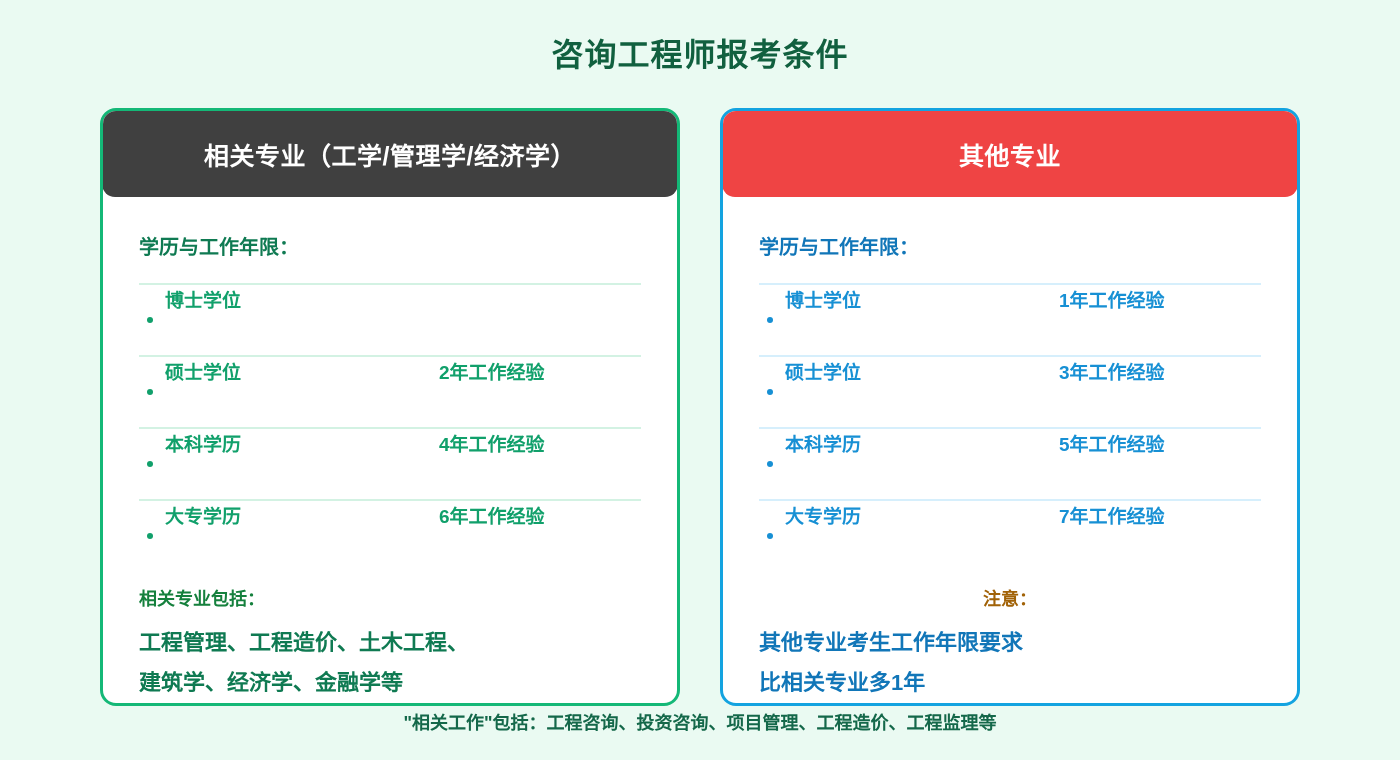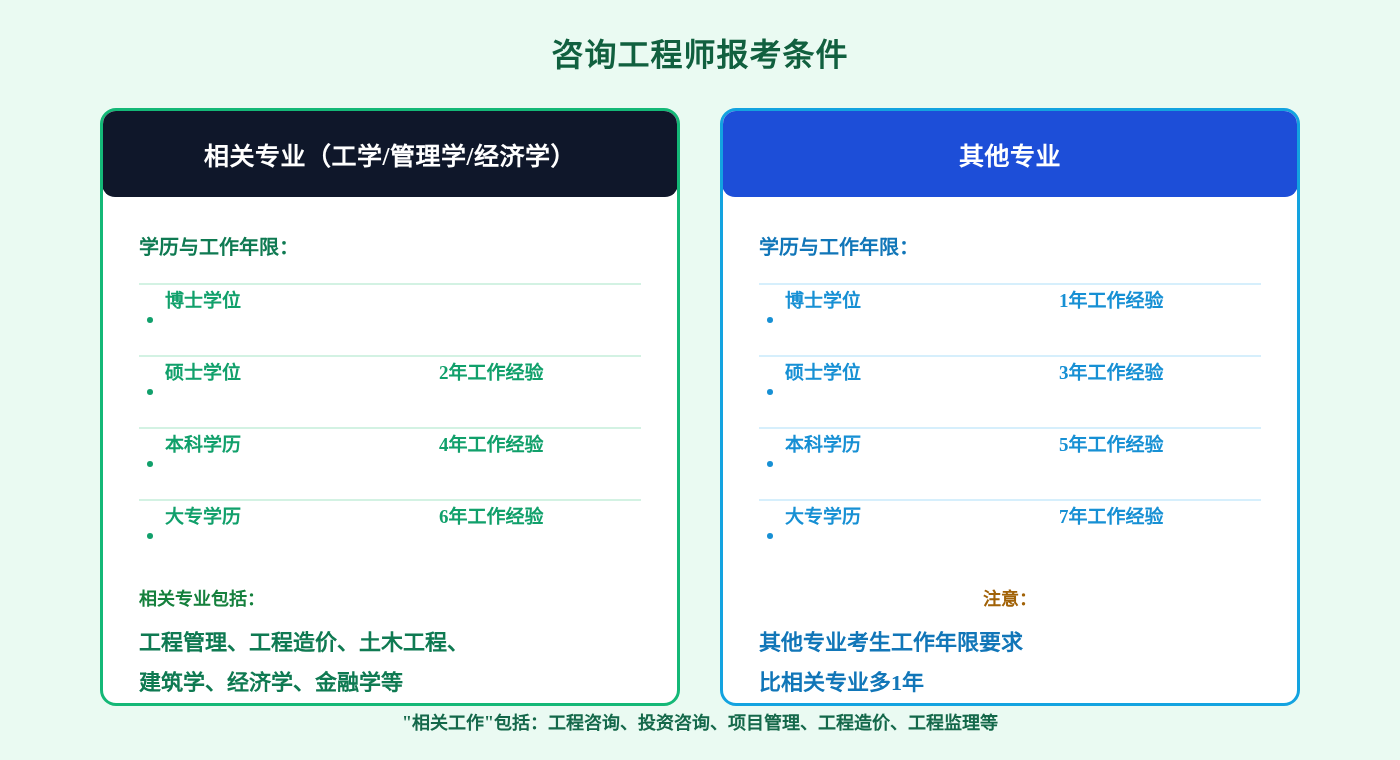--- a/index.html
+++ b/index.html
@@ -12,21 +12,20 @@
     height: 760px;
     background: #eafaf2;
     font-family: "Liberation Sans", "DejaVu Sans", sans-serif;
     overflow: hidden;
   }
   .page {
     position: relative;
     width: 1208px;
     height: 760px;
     box-sizing: border-box;
-    font-family: Liberation Serif, serif;
   }
   .page-title {
     position: absolute;
     top: 32px;
     left: 0;
     width: 1400px;
     text-align: center;
     font-size: 32px;
     font-weight: 700;
     color: #11603f;
@@ -57,24 +56,24 @@
   }
   .card-header {
     height: 87px;
     display: flex;
     align-items: center;
     justify-content: center;
     border-radius: 13px 13px 13px 13px;
     margin: -1px -1px 0 -1px;
   }
   .card.green .card-header {
-    background: #0f172a;
+    background: #404040;
   }
   .card.blue .card-header {
-    background: #1d4ed8;
+    background: #ef4444;
   }
   .card-header-title {
     color: #ffffff;
     font-size: 25px;
     font-weight: 700;
     letter-spacing: 0.5px;
   }
   .card-body {
     padding: 0 36px 0 36px;
     box-sizing: border-box;

